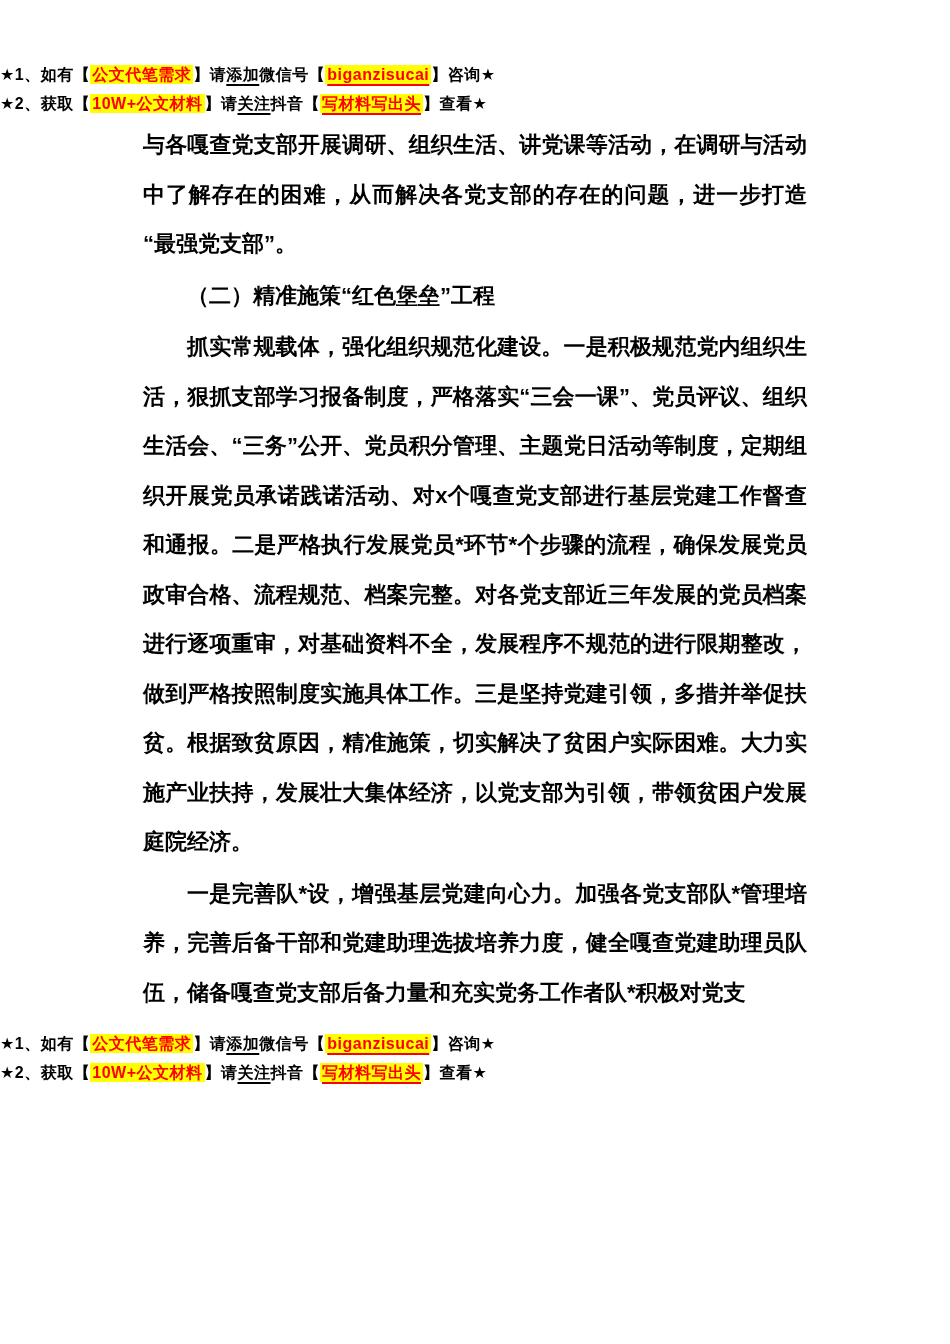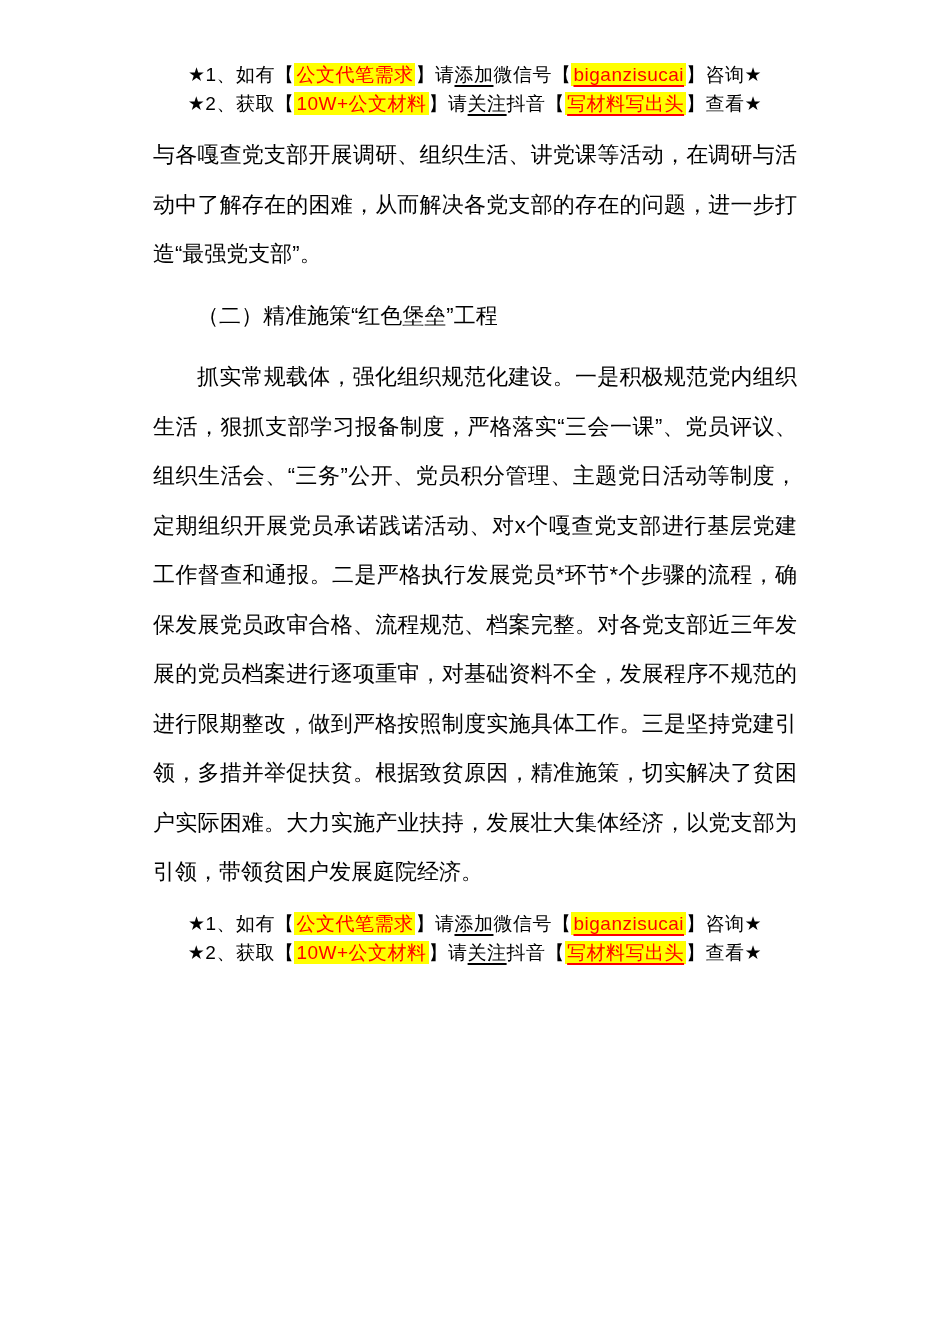--- a/index.html
+++ b/index.html
@@ -15,23 +15,22 @@
     color: #000000;
   }
   .page {
     width: 950px;
     height: 1344px;
     background: #ffffff;
     box-sizing: border-box;
   }
   
   .banner {
-    text-align: center;
-    font-size: 19px;
-    font-weight: 400;
+    font-size: 16px;
+    font-weight: 700;
     line-height: 29px;
     letter-spacing: 0.5px;
   }
   .banner-header { padding-top: 60px; }
   .banner-footer { margin-top: 12px; }
   .banner-line { white-space: nowrap; }
   .seg-plain { color: #000000; }
   .seg-highlight {
     color: #ff0000;
     background: #ffff00;
@@ -52,21 +51,21 @@
     text-decoration-thickness: 2px;
     text-underline-offset: 4px;
   }
   
   .document {
     padding: 0 141px;
     font-size: 22px;
     line-height: 49.5px;
     color: #000000;
   }
-  .document p { margin: 12px; }
+  .document p { margin: 2px; font-weight: bold; }
   .para-continuation {
     margin-top: 2px;
     text-indent: 0;
     text-align: justify;
     text-justify: inter-character;
   }
   .para-heading {
     margin-top: 33px;
     text-indent: 2em;
   }
@@ -83,19 +82,20 @@
 <div class="page">
   <div class="banner banner-header">
       <div class="banner-line"><span class="seg-plain">★1、如有【</span><span class="seg-highlight">公文代笔需求</span><span class="seg-plain">】请</span><span class="seg-underline">添加</span><span class="seg-plain">微信号【</span><span class="seg-highlight-underline">biganzisucai</span><span class="seg-plain">】咨询★</span></div>
       <div class="banner-line"><span class="seg-plain">★2、获取【</span><span class="seg-highlight">10W+公文材料</span><span class="seg-plain">】请</span><span class="seg-underline">关注</span><span class="seg-plain">抖音【</span><span class="seg-highlight-underline">写材料写出头</span><span class="seg-plain">】查看★</span></div>
     </div>
 
   <div class="document">
       <p class="para-continuation">与各嘎查党支部开展调研、组织生活、讲党课等活动，在调研与活动中了解存在的困难，从而解决各党支部的存在的问题，进一步打造“最强党支部”。</p>
       <p class="para-heading">（二）精准施策“红色堡垒”工程</p>
       <p class="para-body">抓实常规载体，强化组织规范化建设。一是积极规范党内组织生活，狠抓支部学习报备制度，严格落实“三会一课”、党员评议、组织生活会、“三务”公开、党员积分管理、主题党日活动等制度，定期组织开展党员承诺践诺活动、对x个嘎查党支部进行基层党建工作督查和通报。二是严格执行发展党员*环节*个步骤的流程，确保发展党员政审合格、流程规范、档案完整。对各党支部近三年发展的党员档案进行逐项重审，对基础资料不全，发展程序不规范的进行限期整改，做到严格按照制度实施具体工作。三是坚持党建引领，多措并举促扶贫。根据致贫原因，精准施策，切实解决了贫困户实际困难。大力实施产业扶持，发展壮大集体经济，以党支部为引领，带领贫困户发展庭院经济。</p>
+      <p class="para-body">一是完善队*设，增强基层党建向心力。加强各党支部队*管理培养，完善后备干部和党建助理选拔培养力度，健全嘎查党建助理员队伍，储备嘎查党支部后备力量和充实党务工作者队*积极对党支</p>
     </div>
 
   <div class="banner banner-footer">
       <div class="banner-line"><span class="seg-plain">★1、如有【</span><span class="seg-highlight">公文代笔需求</span><span class="seg-plain">】请</span><span class="seg-underline">添加</span><span class="seg-plain">微信号【</span><span class="seg-highlight-underline">biganzisucai</span><span class="seg-plain">】咨询★</span></div>
       <div class="banner-line"><span class="seg-plain">★2、获取【</span><span class="seg-highlight">10W+公文材料</span><span class="seg-plain">】请</span><span class="seg-underline">关注</span><span class="seg-plain">抖音【</span><span class="seg-highlight-underline">写材料写出头</span><span class="seg-plain">】查看★</span></div>
     </div>
 </div>
 
 </body></html>

